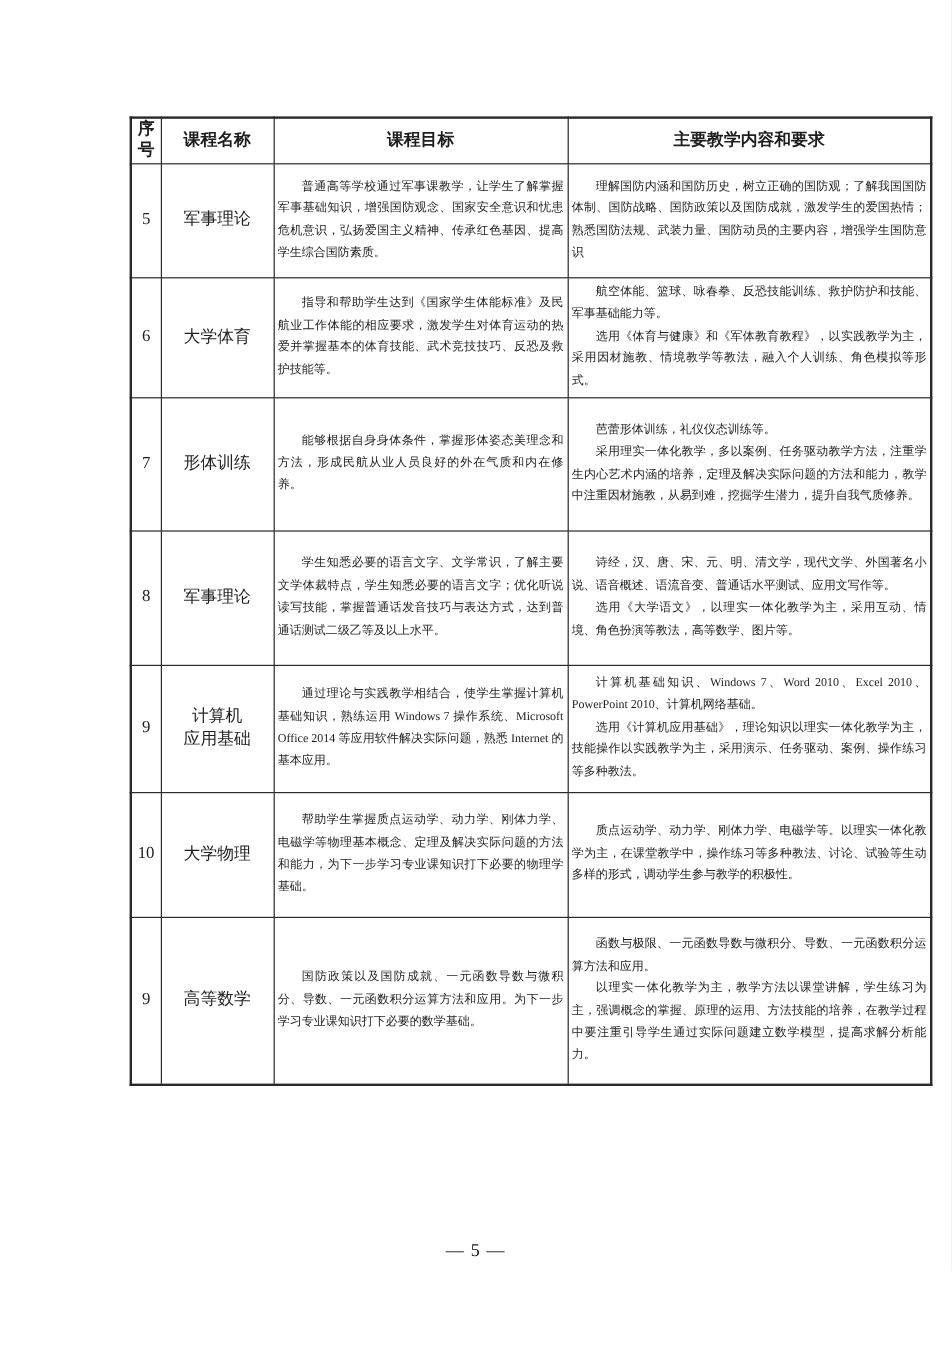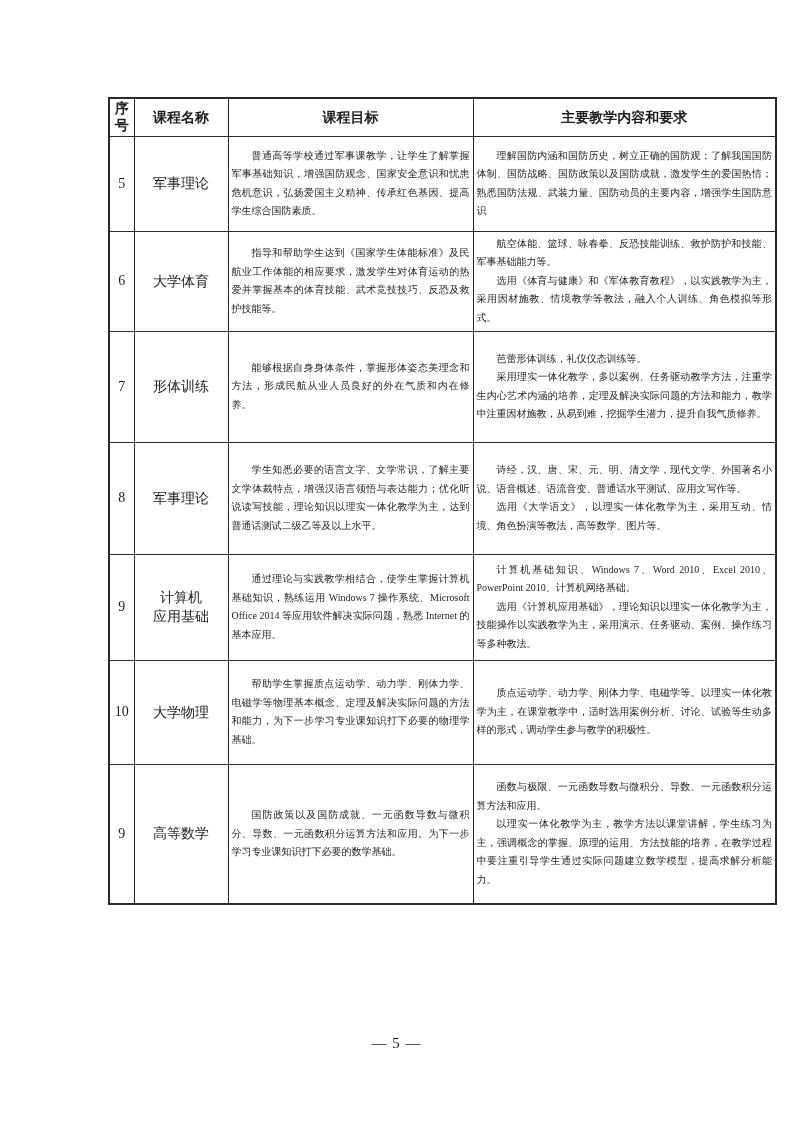--- a/index.html
+++ b/index.html
@@ -107,21 +107,21 @@
           </td>
           <td class="cell-content">
             <p class="para">芭蕾形体训练，礼仪仪态训练等。</p>
             <p class="para">采用理实一体化教学，多以案例、任务驱动教学方法，注重学生内心艺术内涵的培养，定理及解决实际问题的方法和能力，教学中注重因材施教，从易到难，挖掘学生潜力，提升自我气质修养。</p>
           </td>
         </tr>
         <tr>
           <td class="cell-no">8</td>
           <td class="cell-name">军事理论</td>
           <td class="cell-obj">
-            <p class="para">学生知悉必要的语言文字、文学常识，了解主要文学体裁特点，增强汉语言领悟与表达能力；优化听说读写技能，理论知识以理实一体化教学为主，达到普通话测试二级乙等及以上水平。</p>
+            <p class="para">学生知悉必要的语言文字、文学常识，了解主要文学体裁特点，学生知悉必要的语言文字；优化听说读写技能，掌握普通话发音技巧与表达方式，达到普通话测试二级乙等及以上水平。</p>
           </td>
           <td class="cell-content">
             <p class="para">诗经，汉、唐、宋、元、明、清文学，现代文学、外国著名小说、语音概述、语流音变、普通话水平测试、应用文写作等。</p>
             <p class="para">选用《大学语文》，以理实一体化教学为主，采用互动、情境、角色扮演等教法，高等数学、图片等。</p>
           </td>
         </tr>
         <tr>
           <td class="cell-no">9</td>
           <td class="cell-name">计算机
 应用基础</td>
@@ -133,21 +133,21 @@
             <p class="para">选用《计算机应用基础》，理论知识以理实一体化教学为主，技能操作以实践教学为主，采用演示、任务驱动、案例、操作练习等多种教法。</p>
           </td>
         </tr>
         <tr>
           <td class="cell-no">10</td>
           <td class="cell-name">大学物理</td>
           <td class="cell-obj">
             <p class="para">帮助学生掌握质点运动学、动力学、刚体力学、电磁学等物理基本概念、定理及解决实际问题的方法和能力，为下一步学习专业课知识打下必要的物理学基础。</p>
           </td>
           <td class="cell-content">
-            <p class="para">质点运动学、动力学、刚体力学、电磁学等。以理实一体化教学为主，在课堂教学中，适时选用案例分析、讨论、试验等生动多样的形式，调动学生参与教学的积极性。</p>
+            <p class="para">质点运动学、动力学、刚体力学、电磁学等。以理实一体化教学为主，在课堂教学中，操作练习等多种教法、讨论、试验等生动多样的形式，调动学生参与教学的积极性。</p>
           </td>
         </tr>
         <tr>
           <td class="cell-no">9</td>
           <td class="cell-name">高等数学</td>
           <td class="cell-obj">
             <p class="para">国防政策以及国防成就、一元函数导数与微积分、导数、一元函数积分运算方法和应用。为下一步学习专业课知识打下必要的数学基础。</p>
           </td>
           <td class="cell-content">
             <p class="para">函数与极限、一元函数导数与微积分、导数、一元函数积分运算方法和应用。</p>

